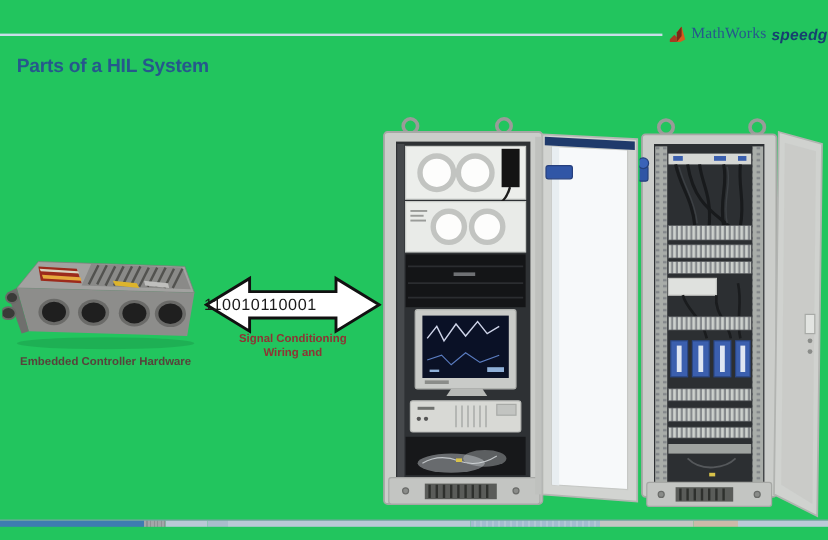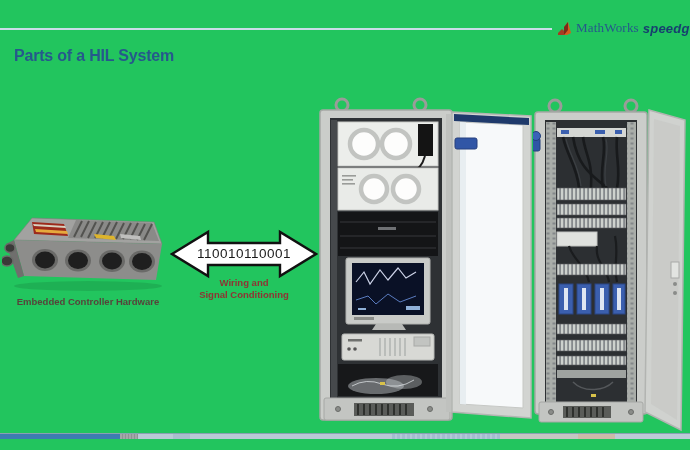--- a/index.html
+++ b/index.html
@@ -13,21 +13,21 @@
   .logo-tri{width:14px;height:13px;display:inline-block;}
   .mw-word{font-family:"Liberation Serif",serif;font-size:13px;color:#26588c;letter-spacing:.2px;}
   .sg-word{font-family:"Liberation Sans",sans-serif;font-size:13px;font-weight:bold;font-style:italic;color:#17406f;letter-spacing:.2px;}
   .page-title{position:absolute;left:14px;top:47px;font-size:16px;font-weight:bold;color:#26588c;letter-spacing:-.2px;}
   
   .controller-fig{position:absolute;left:2px;top:214px;}
   .controller-caption{position:absolute;left:2px;top:296px;width:172px;text-align:center;
     font-size:9.5px;font-weight:bold;color:#57433b;}
   
   .arrow-fig{position:absolute;left:170px;top:228px;width:148px;height:52px;}
-  .arrow-binary{position:absolute;left:0;top:18px;width:148px;text-align:center;
+  .arrow-binary{position:absolute;left:0;top:18px;width:148px;text-align:left;
     font-size:13.5px;color:#1a1a1a;letter-spacing:.5px;}
   .wiring-label{position:absolute;left:168px;top:277px;width:152px;text-align:center;
     font-size:9.5px;font-weight:bold;color:#8e3434;line-height:12px;}
   
   .rack-left-fig{position:absolute;left:318px;top:96px;}
   .rack-right-fig{position:absolute;left:533px;top:96px;}
   
   .progress-bar{position:absolute;left:0;top:433px;width:690px;height:6px;display:flex;
     border-top:1px solid #8aa0b2;box-sizing:border-box;cursor:pointer;}
   .seg{height:100%;}
@@ -112,22 +112,22 @@
   </svg>
   <div class="controller-caption">Embedded Controller Hardware</div>
 
   <div class="arrow-fig">
     <svg width="148" height="52" viewBox="0 0 148 52">
       <polygon points="2,26 38,4 38,15 110,15 110,4 146,26 110,48 110,37 38,37 38,48" fill="#ffffff" stroke="#111111" stroke-width="2.4" stroke-linejoin="miter"></polygon>
     </svg>
     <div class="arrow-binary">110010110001</div>
   </div>
   <div class="wiring-label">
+    <div>Signal Conditioning</div>
     <div>Wiring and</div>
-    <div>Signal Conditioning</div>
   </div>
 
   <svg class="rack-left-fig" width="217" height="330" viewBox="0 0 217 330">
 
     <g fill="none" stroke="#9a9c99" stroke-width="3">
       <circle cx="24" cy="9" r="6"></circle>
         <circle cx="102" cy="9" r="6"></circle>
     </g>
 
     <rect x="2" y="14" width="132" height="310" rx="3" fill="#cbcdca" stroke="#a6a8a5" stroke-width="1.5"></rect>

